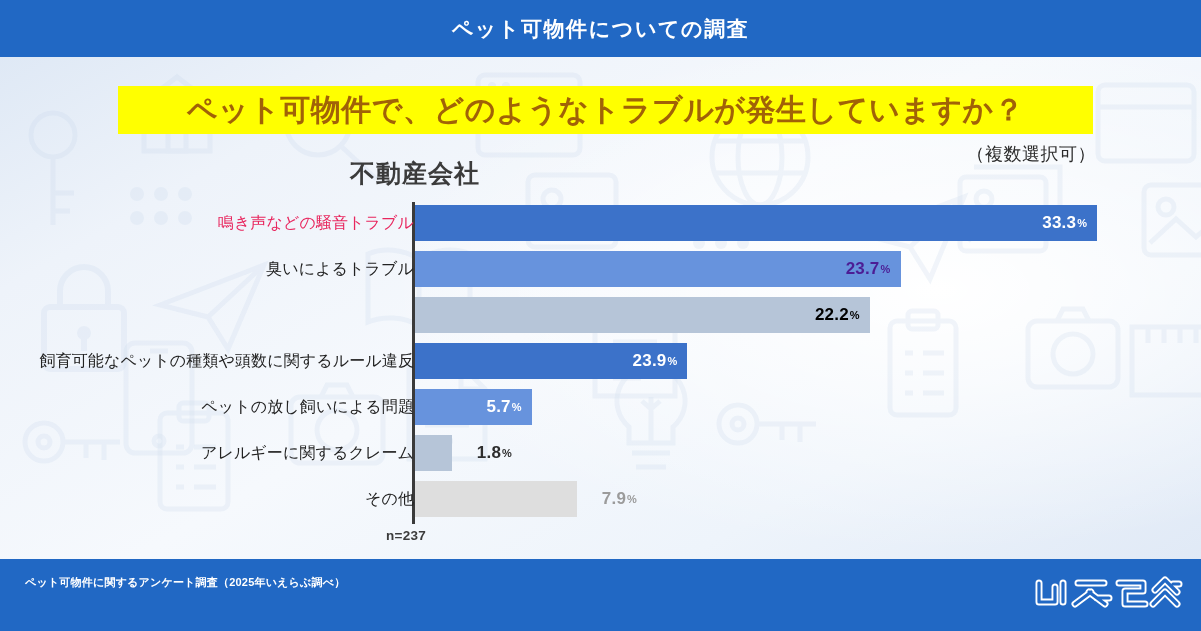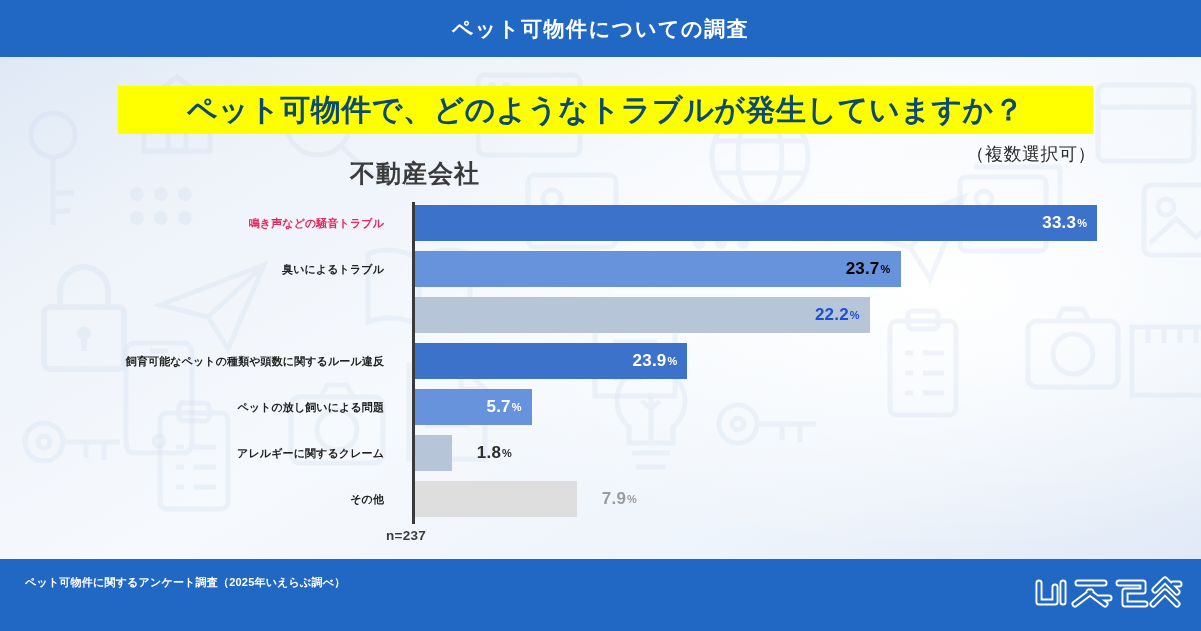--- a/index.html
+++ b/index.html
@@ -65,21 +65,21 @@
 
   
   #qbanner {
     position:absolute; left:118px; top:86px;
     width:975px; height:48px;
     background:#ffff00;
     display:flex; align-items:center; justify-content:center;
     z-index:20;
   }
   #qbanner .qtext {
-    color:#0c4a6e; font-size:30px; font-weight:700; letter-spacing:.5px;
+    color:#a16207; font-size:30px; font-weight:700; letter-spacing:.5px;
     white-space:nowrap;
   }
   #qnote {
     position:absolute; right:105px; top:142px;
     color:#2b2b2b; font-size:18px; letter-spacing:.5px;
     z-index:20;
   }
 
   
   #chart {
@@ -98,23 +98,23 @@
   }
   #nlabel {
     position:absolute; left:386px; top:378px;
     font-size:13.5px; font-weight:700; color:#3c3c3c; letter-spacing:.3px;
   }
 
   .row {
     position:absolute; left:0; width:1201px; height:36px;
   }
   .row .cat {
-    position:absolute; right:817px; top:0; height:36px;
+    position:absolute; right:787px; top:0; height:36px;
     display:flex; align-items:center; justify-content:flex-end;
-    font-size:11px; font-weight:700; color:#222222;
+    font-size:16px; font-weight:400; color:#222222;
     white-space:nowrap; letter-spacing:.1px;
   }
   .row .bar {
     position:absolute; left:415px; top:0; height:36px;
   }
   .row .val {
     position:absolute; top:0; height:36px;
     display:flex; align-items:center;
     font-size:17px; font-weight:700; letter-spacing:.2px;
     white-space:nowrap;
@@ -352,29 +352,29 @@
           <div class="bar" style="width: 682.174px; background: rgb(60, 114, 201);">
             <div class="val inside" style="color: rgb(255, 255, 255);">
               <span>33.3</span>
               <span class="pct">%</span>
             </div>
           </div>
         </div>
         <div class="row" style="top: 101px;">
           <div class="cat" style="color: rgb(34, 34, 34);">臭いによるトラブル</div>
           <div class="bar" style="width: 485.511px; background: rgb(103, 147, 221);">
-            <div class="val inside" style="color: #000000;">
+            <div class="val inside" style="color: #4c1d95;">
               <span>23.7</span>
               <span class="pct">%</span>
             </div>
           </div>
         </div>
         <div class="row" style="top: 147px;">
           <div class="bar" style="width: 454.783px; background: rgb(182, 197, 216);">
-            <div class="val inside" style="color: #1d4ed8;">
+            <div class="val inside" style="color: #000000;">
               <span>22.2</span>
               <span class="pct">%</span>
             </div>
           </div>
         </div>
         <div class="row" style="top: 193px;">
           <div class="cat" style="color: rgb(34, 34, 34);">飼育可能なペットの種類や頭数に関するルール違反</div>
           <div class="bar" style="width: 272.46px; background: rgb(60, 114, 201);">
             <div class="val inside" style="color: rgb(255, 255, 255);">
               <span>23.9</span>

